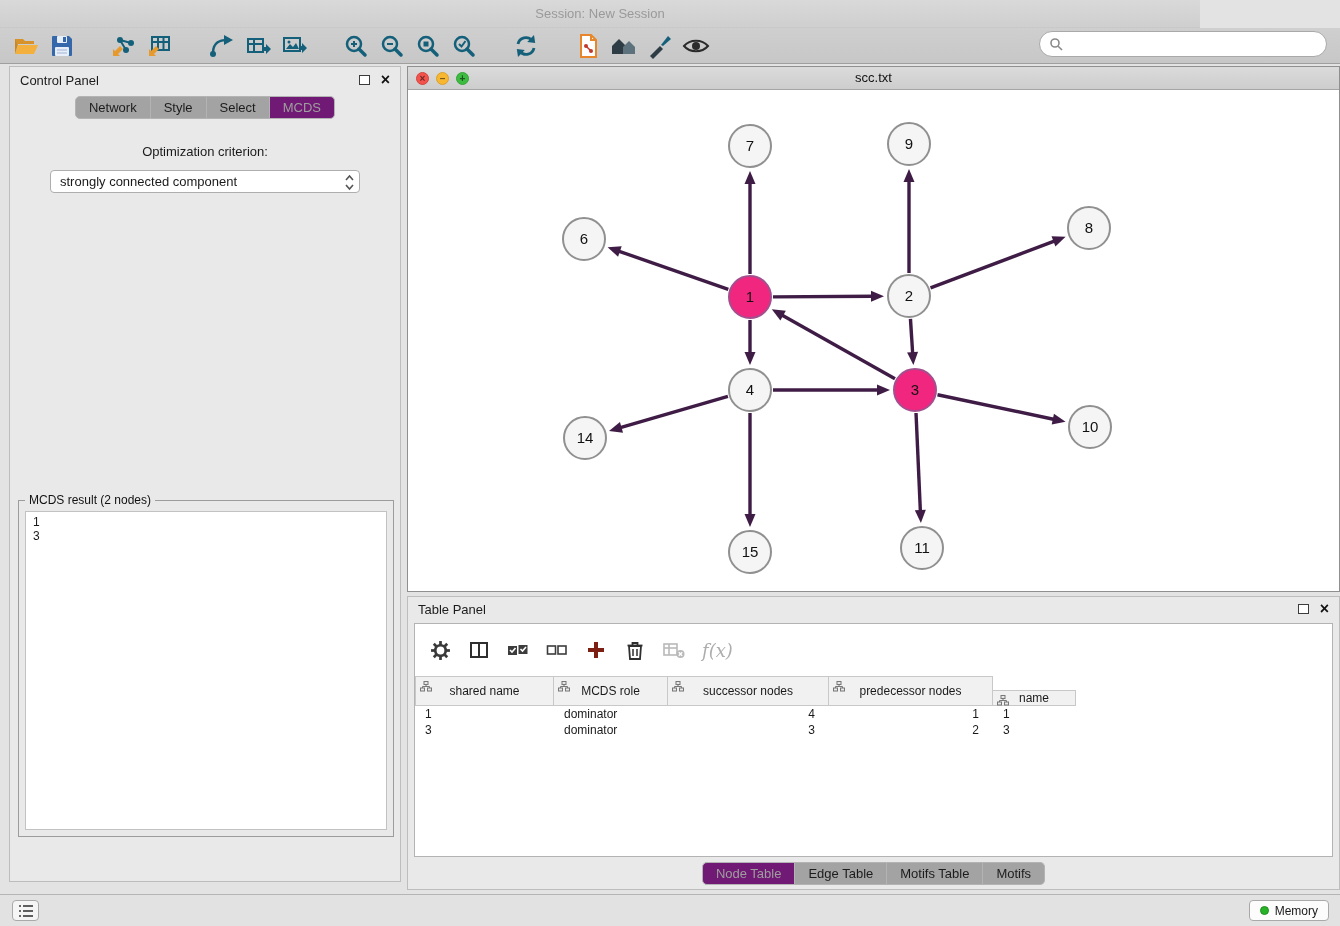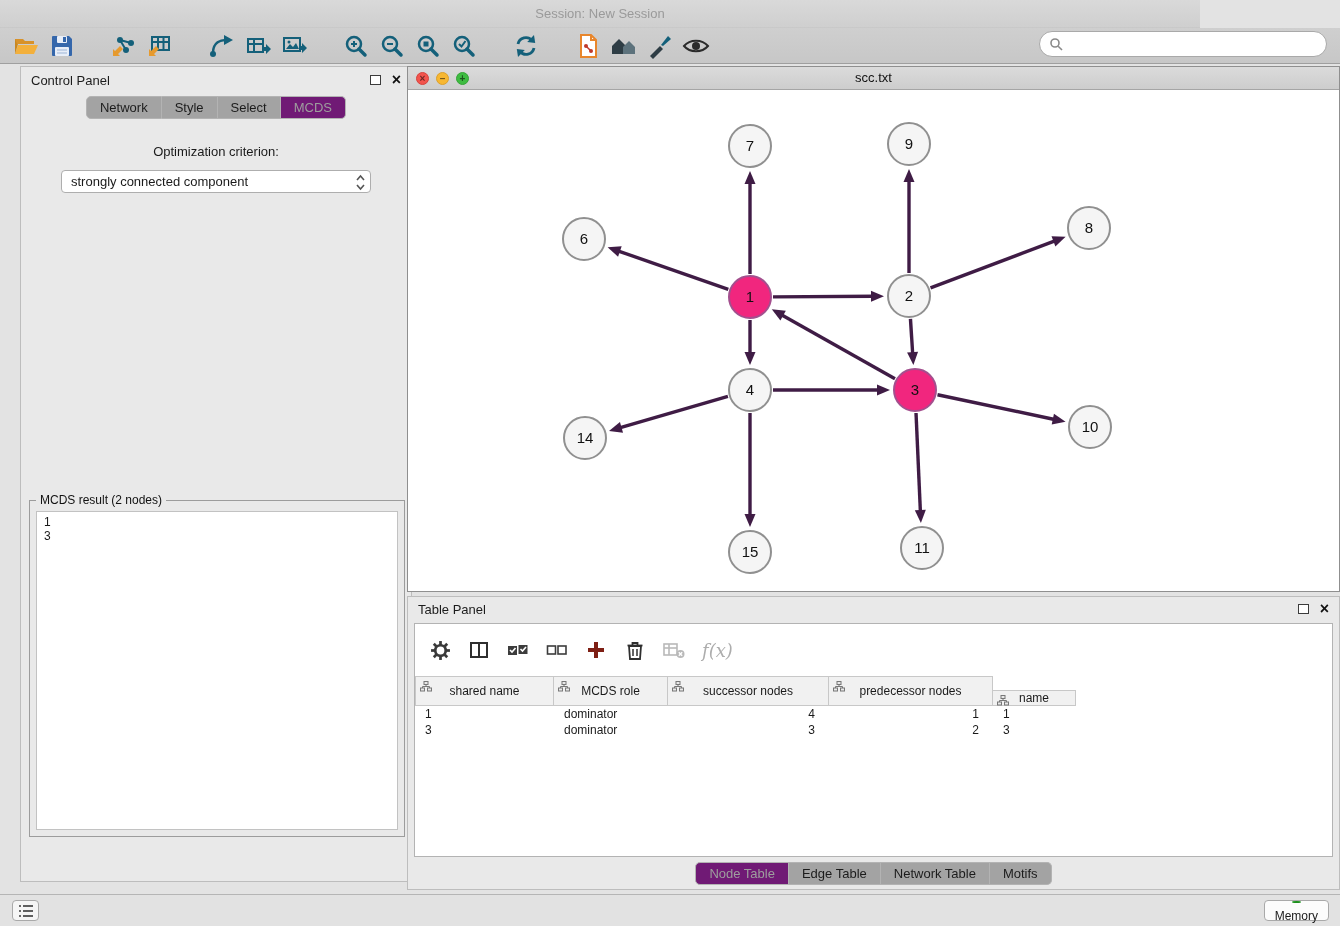--- a/index.html
+++ b/index.html
@@ -16,21 +16,21 @@
     background:linear-gradient(#cfcfcf,#c7c7c7); border-bottom:1px solid #9f9f9f;
     display:flex; align-items:center; padding-left:8px; }
   .tb-group { display:flex; align-items:center; margin-right:26px; }
   .tb-btn { width:36px; height:30px; display:flex; align-items:center; justify-content:center; border-radius:4px; cursor:default; }
   .search-wrap { position:absolute; right:13px; top:3px; width:288px; height:26px;
     background:#fff; border:1px solid #a9a9a9; border-radius:13px;
     display:flex; align-items:center; padding-left:9px; }
   .search-input { border:none; outline:none; background:transparent; flex:1; font-size:13px; margin-left:6px; font-family:inherit; }
 
   
-  .control-panel { position:absolute; left:20px; top:66px; width:392px; height:816px;
+  .control-panel { position:absolute; left:9px; top:66px; width:392px; height:816px;
     background:#e9e9e9; border:1px solid #bdbdbd; }
   .panel-header { height:26px; display:flex; align-items:center; padding:0 10px; }
   .panel-title { flex:1; font-size:13px; color:#1c1c1c; }
   .float-icon { width:11px; height:10px; border:1.5px solid #3c3c3c; margin-right:11px; background:#fff; }
   .close-x { font-size:16px; font-weight:bold; color:#111; line-height:14px; }
   .tabs-row { display:flex; justify-content:center; margin-top:3px; }
   .tab { height:23px; line-height:21px; padding:0 13px; background:#a3a3a3;
     border:1px solid #b3b3b3; border-left:none; font-size:13px; color:#1c1c1c; cursor:default; }
   .tab:first-child { border-left:1px solid #b3b3b3; border-radius:5px 0 0 5px; }
   .tab:last-child { border-radius:0 5px 5px 0; }
@@ -77,21 +77,21 @@
   .tr-row { display:flex; height:16px; font-size:12px; }
   .td-cell { padding:1px 10px 0; overflow:hidden; white-space:nowrap; }
   .td-cell.right { text-align:right; padding-right:14px; }
   .tp-tabs { position:absolute; bottom:4px; left:0; right:0; display:flex; justify-content:center; }
 
   
   .statusbar { position:absolute; left:0; bottom:0; width:1340px; height:32px; background:#e2e2e2; border-top:1px solid #b5b5b5; }
   .list-btn { position:absolute; left:12px; top:5px; width:27px; height:21px; background:#f5f5f5;
     border:1px solid #a9a9a9; border-radius:4px; display:flex; align-items:center; justify-content:center; cursor:default; }
   .memory-btn { position:absolute; right:11px; top:5px; height:21px; background:#fcfcfc;
-    border:1px solid #a9a9a9; border-radius:4px; display:flex; align-items:center; padding:0 10px; gap:6px; font-size:12px; cursor:default;flex-direction:column; }
+    border:1px solid #a9a9a9; border-radius:4px; display:flex; align-items:center; padding:0 10px; gap:6px; font-size:12px; cursor:default; }
   .mem-dot { width:9px; height:9px; border-radius:50%; background:#27b227; border:1px solid #1d8f1d; }
 </style>
 </head>
 <body>
 
 <div class="titlebar">
   <span>Session: New Session</span>
 </div>
 
 <div class="toolbar">
@@ -495,21 +495,21 @@
           <div class="td-cell" style="width: 114px;">dominator</div>
           <div class="td-cell right" style="width: 161px;">3</div>
           <div class="td-cell right" style="width: 164px;">2</div>
           <div class="td-cell" style="width: 83px;">3</div>
         </div>
       </div>
   </div>
   <div class="tp-tabs">
       <span class="tab selected">Node Table</span>
       <span class="tab">Edge Table</span>
-      <span class="tab">Network Table</span>
+      <span class="tab">Motifs Table</span>
       <span class="tab">Motifs</span>
     </div>
 </div>
 
 <div class="statusbar">
   <div class="list-btn">
     <svg width="16" height="14" viewBox="0 0 16 14">
         <g stroke="#3a3a3a" stroke-width="1.6">
           <line x1="1" y1="2" x2="3" y2="2"></line>
           <line x1="5" y1="2" x2="15" y2="2"></line>

